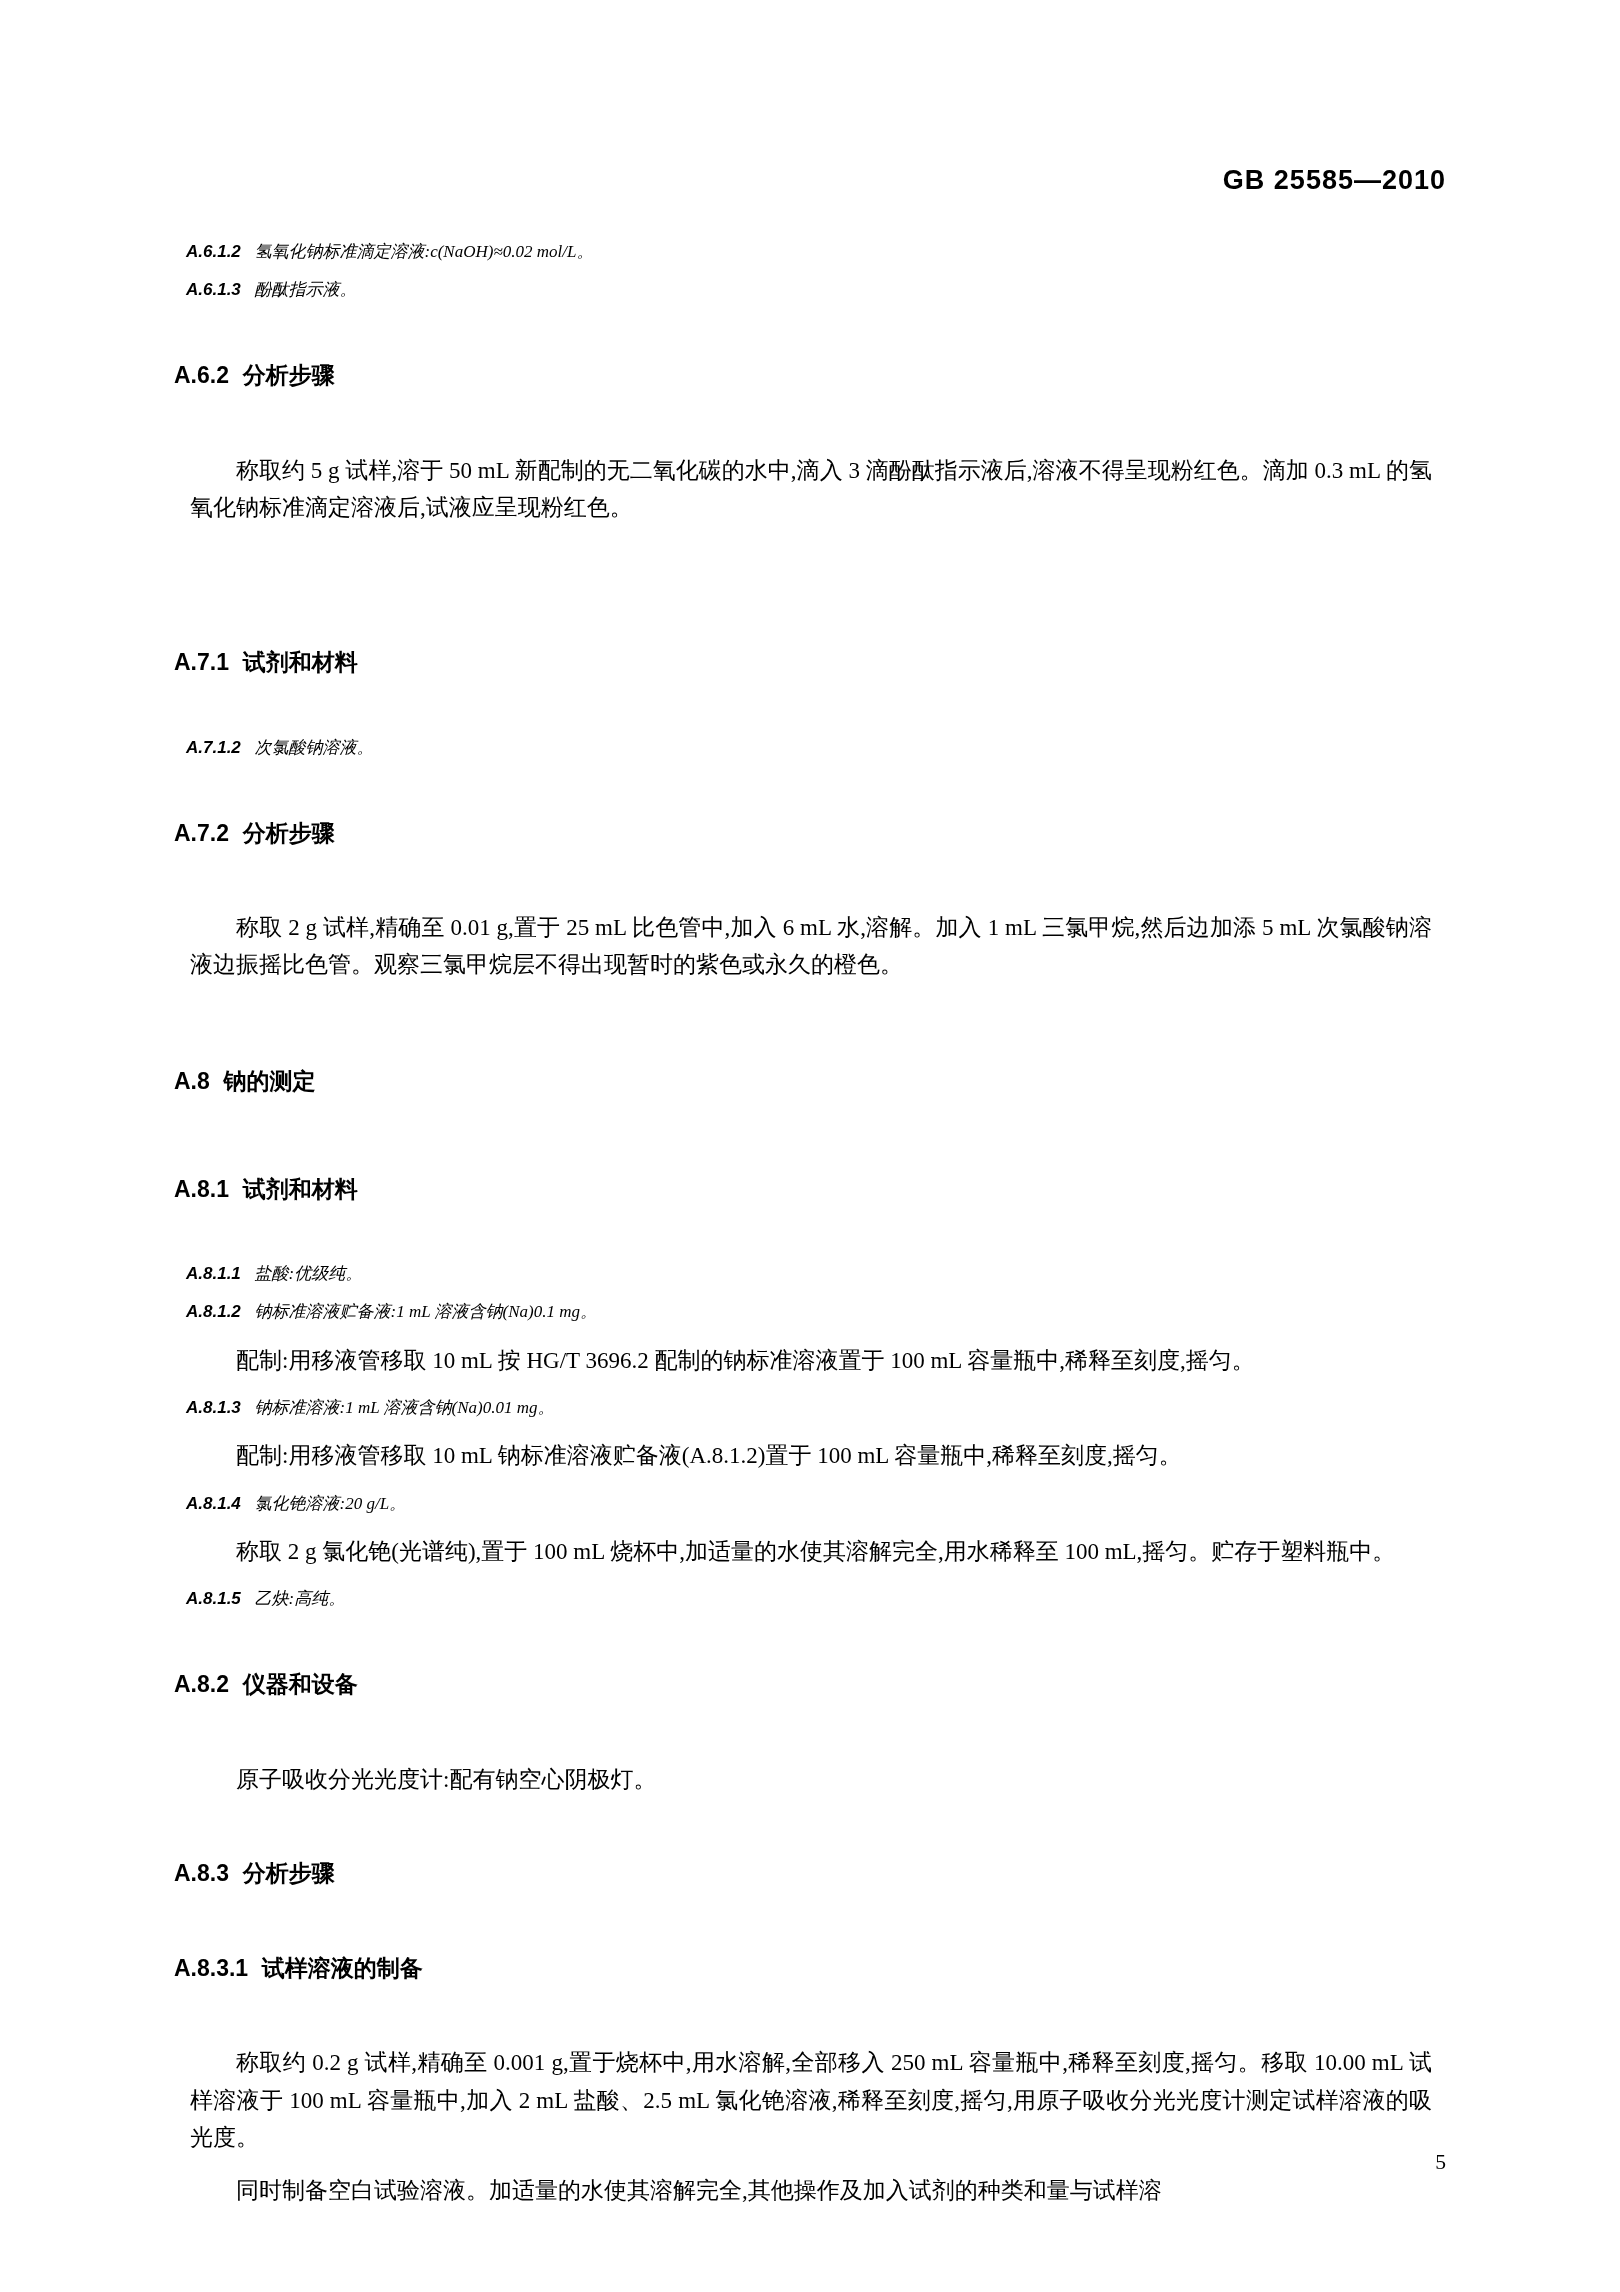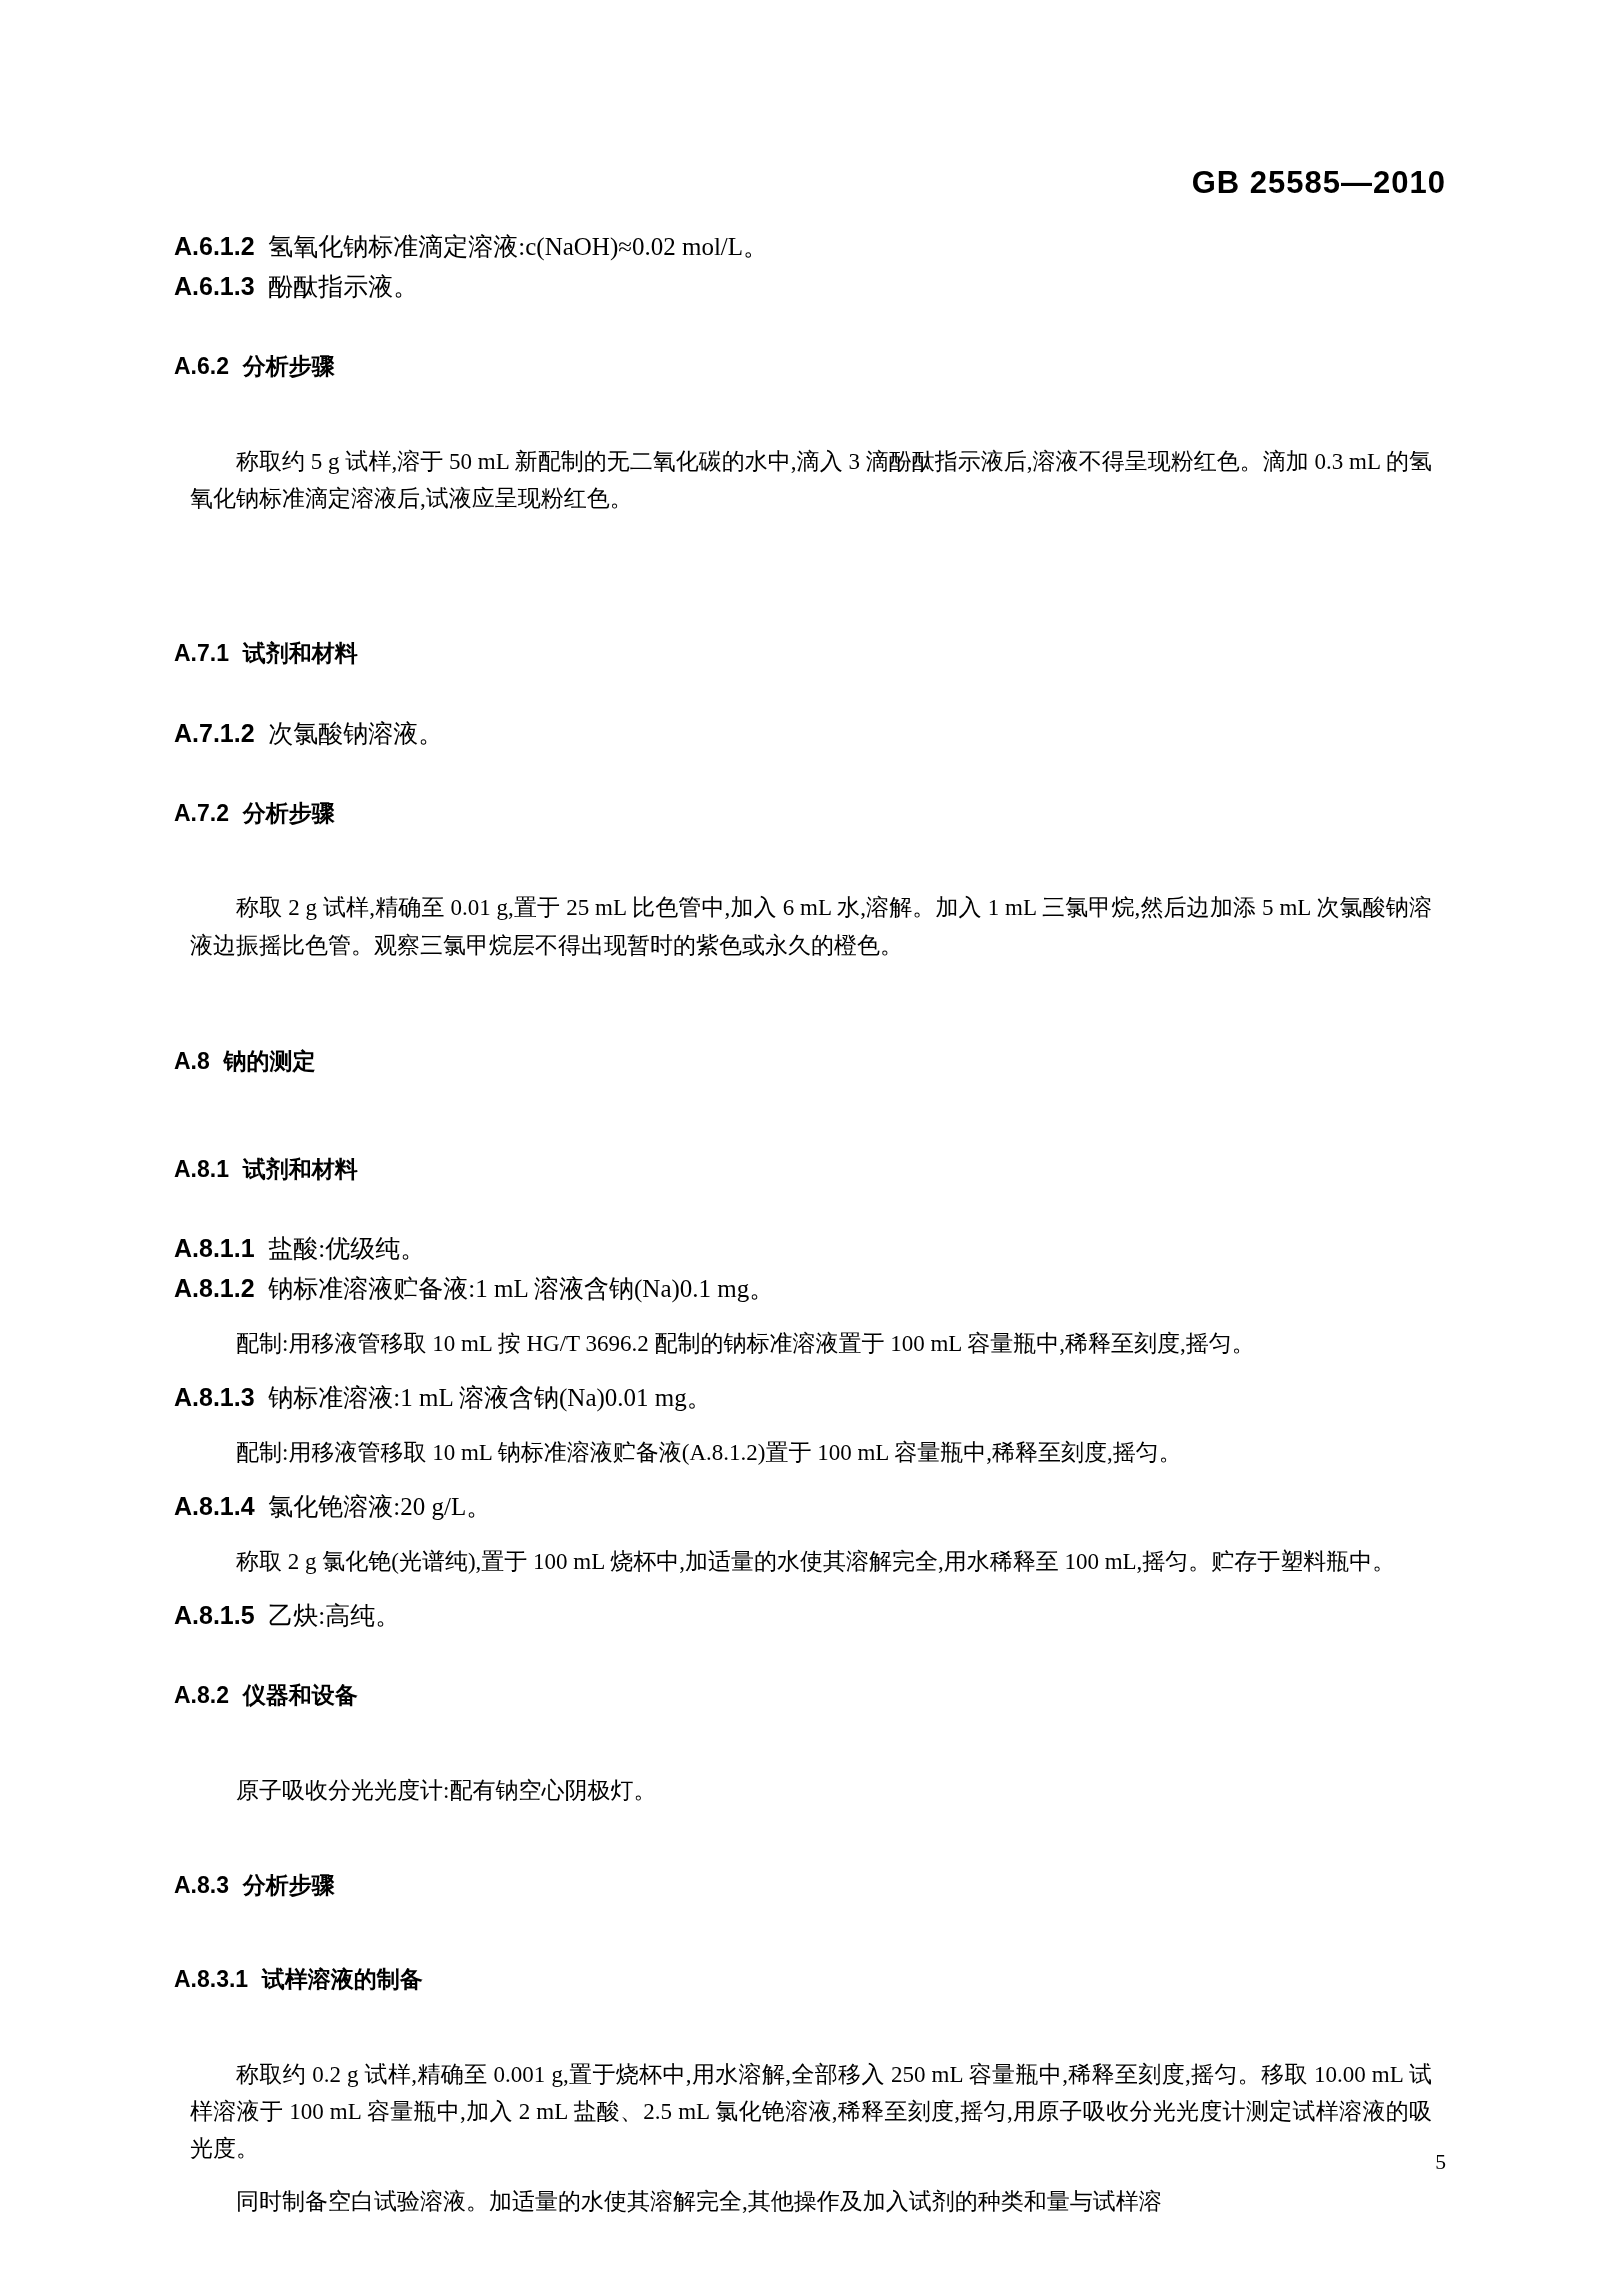--- a/index.html
+++ b/index.html
@@ -20,21 +20,21 @@
     height: 2293px;
     box-sizing: border-box;
     padding: 0;
   }
   .header {
     position: absolute;
     top: 165px;
     right: 174px;
     font-family: "Liberation Sans", sans-serif;
     font-weight: bold;
-    font-size: 31px;
+    font-size: 27px;
     letter-spacing: 1px;
     white-space: nowrap;
   }
   .content {
     position: absolute;
     left: 174px;
     top: 227px;
     width: 1274px;
   }
   .heading {
@@ -51,24 +51,25 @@
     text-justify: inter-ideograph;
     margin: 16px;
   }
   .indent {
     text-indent: 2em;
   }
   .gap-md { height: 25.5px; }
   .gap-lg { height: 39px; }
   .gap-xl { height: 47px; }
   .item-line {
-    font-size: 25px;
+    font-size: 17px;
     line-height: 1.55;
-    margin: 0;
+    margin: 12px;
     white-space: nowrap;
+    font-style: italic;
   }
   .item-line .lbl {
     font-family: "Liberation Sans", sans-serif;
     font-weight: bold;
     margin-right: 13.7px;
   }
   .heading .lbl {
     margin-right: 13.7px;
     text-align: center;
   }

